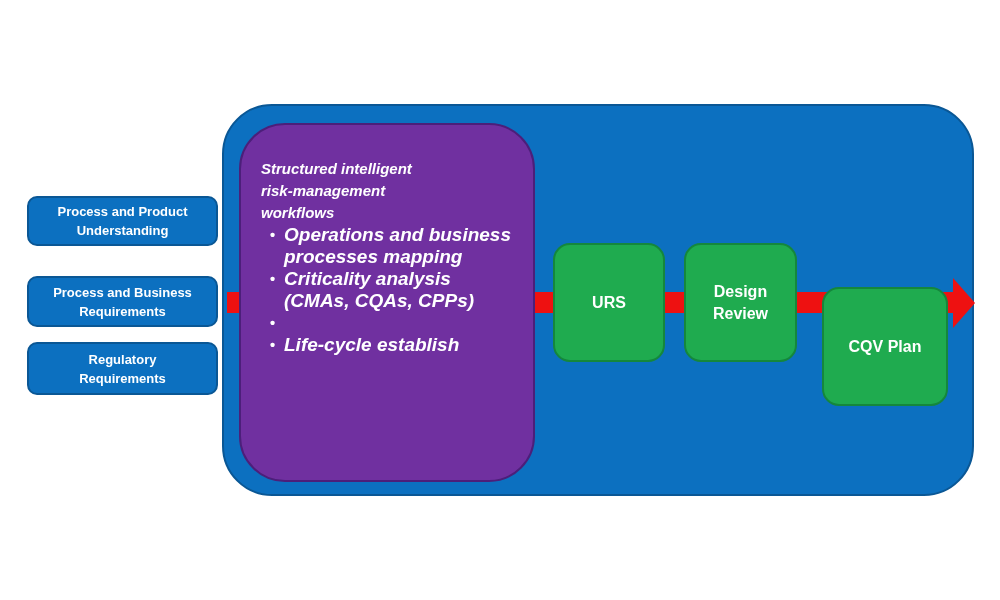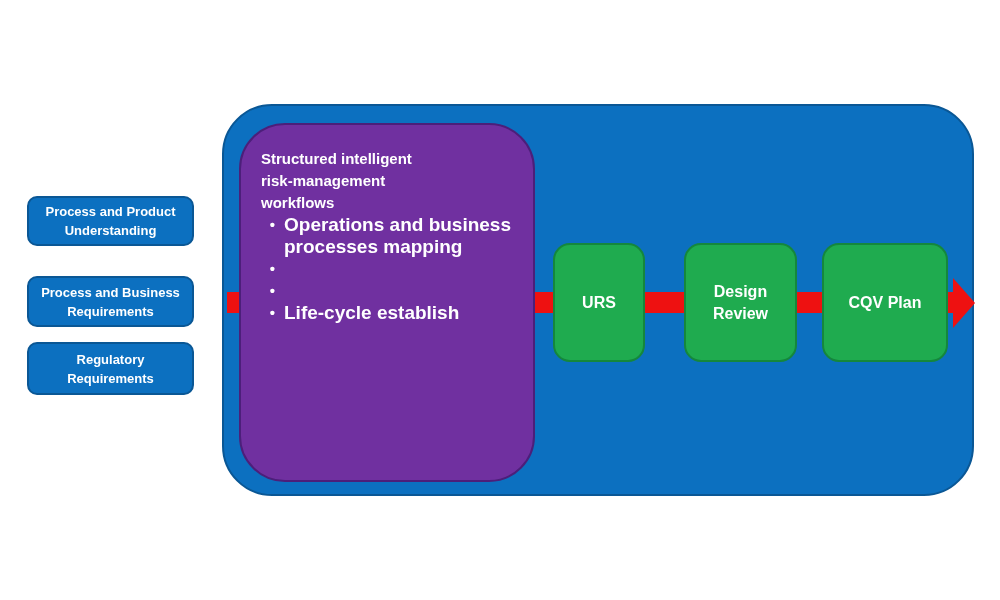--- a/index.html
+++ b/index.html
@@ -9,21 +9,21 @@
     width: 1000px; height: 600px; overflow: hidden;
   }
   .canvas {
     position: relative;
     width: 1000px; height: 600px;
     background: #ffffff;
   }
   
   .input-box {
     position: absolute;
-    left: 27px; width: 167px;
+    left: 27px; width: 191px;
     background: #0C70C0;
     border: 2px solid #0A5795;
     border-radius: 10px;
     display: flex; align-items: center; justify-content: center;
     z-index: 3;
   }
   .input-box .lbl {
     color: #ffffff; font-weight: bold;
     font-size: 13px; line-height: 19px;
     text-align: center; white-space: pre-line;
@@ -63,22 +63,23 @@
 
   
   .risk-box {
     position: absolute;
     left: 239px; top: 123px;
     width: 296px; height: 359px;
     background: #7030A0;
     border: 2px solid #4C1F7A;
     border-radius: 46px;
     z-index: 3;
-    padding: 23px 14px 0 20px;
+    padding: 33px 14px 0 20px;
     color: #ffffff;
+    font-style: italic;
   }
   .risk-heading {
     font-weight: bold; font-size: 15px; line-height: 22px;
     white-space: pre-line;
   }
   .risk-bullets { list-style: none; }
   .risk-bullets li {
     display: flex; align-items: flex-start;
   }
   .bullet-marker {
@@ -99,23 +100,23 @@
     border: 2px solid #15873C;
     border-radius: 17px;
     display: flex; align-items: center; justify-content: center;
     z-index: 3;
   }
   .stage-box .lbl {
     color: #ffffff; font-weight: bold;
     font-size: 16px; line-height: 22px;
     text-align: center; white-space: pre-line;
   }
-  .stage-urs    { left: 553px; width: 92px; }
+  .stage-urs    { left: 553px; width: 112px; }
   .stage-design { left: 684px; width: 113px; }
-  .stage-cqv    { left: 822px; width: 126px; }
+  .stage-cqv    { left: 822px; width: 126px; margin-top: 44px; }
 </style>
 </head>
 <body>
 
 <div class="canvas">
 
   <div class="input-box input-1">
     <span class="lbl">Process and Product
 Understanding</span>
   </div>
@@ -138,20 +139,22 @@
 risk-management
 workflows</div>
     <ul class="risk-bullets">
       <li>
         <span class="bullet-marker">•</span>
         <span class="bullet-text">Operations and business
 processes mapping</span>
       </li>
       <li>
         <span class="bullet-marker">•</span>
+        <span class="bullet-text">Criticality analysis
+(CMAs, CQAs, CPPs)</span>
       </li>
       <li>
         <span class="bullet-marker">•</span>
       </li>
       <li>
         <span class="bullet-marker">•</span>
         <span class="bullet-text">Life-cycle establish</span>
       </li>
     </ul>
   </div>

